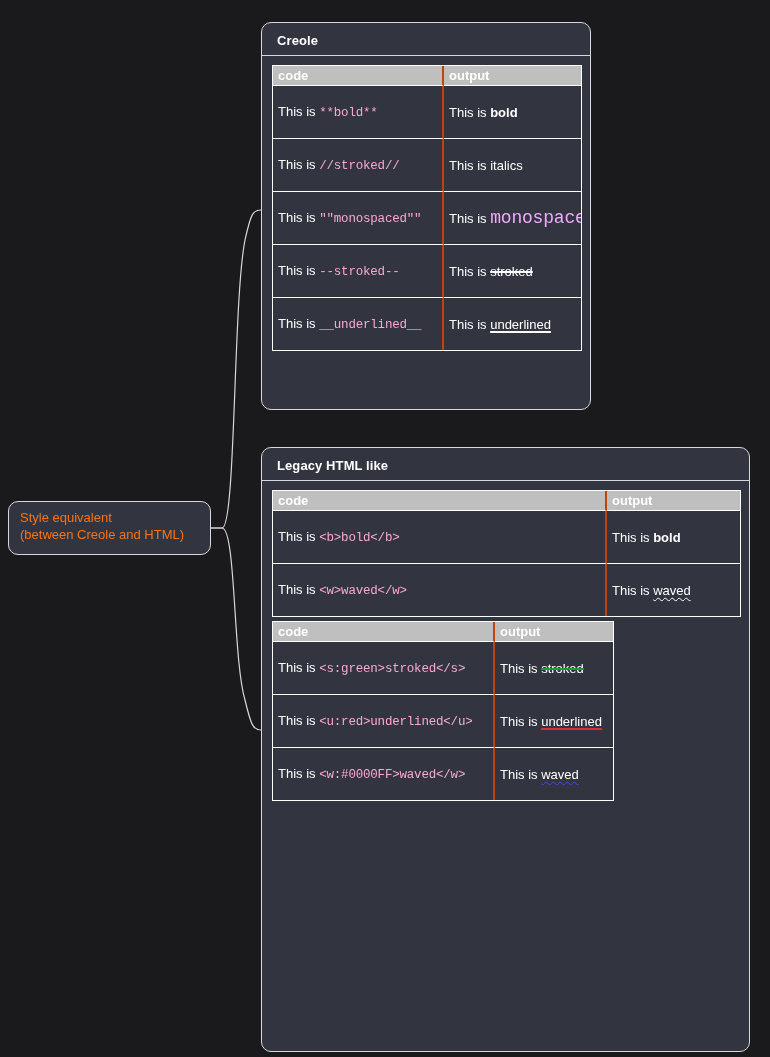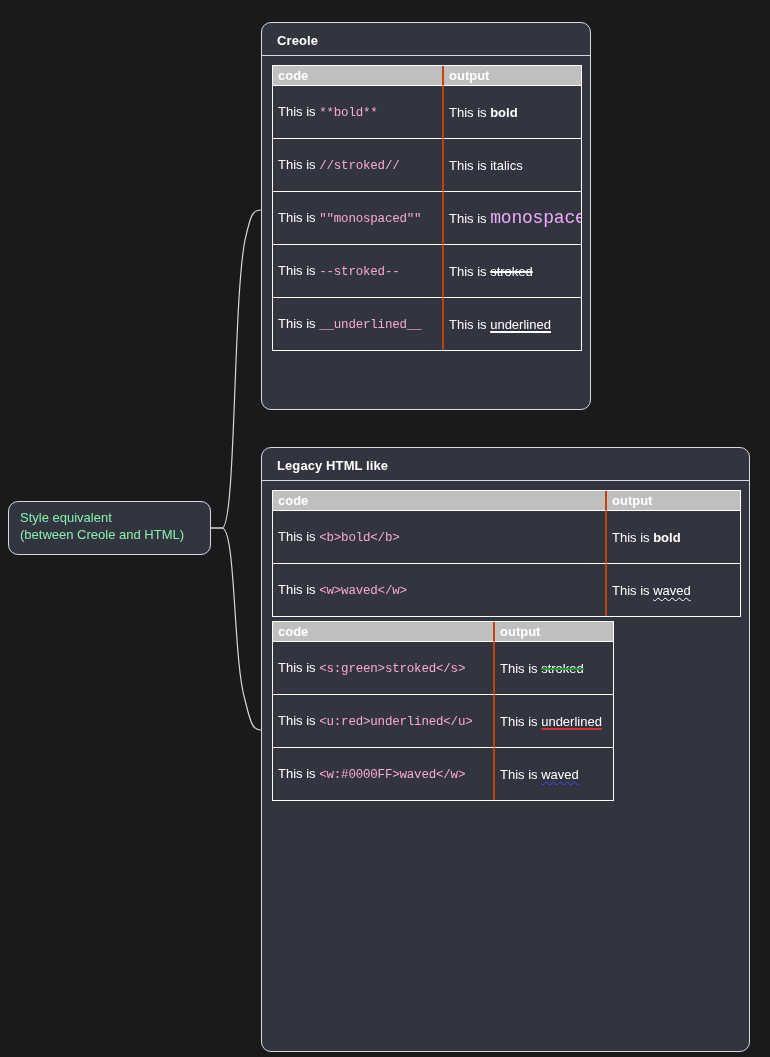--- a/index.html
+++ b/index.html
@@ -31,21 +31,21 @@
     top: 501px;
     width: 203px;
     height: 54px;
     box-sizing: border-box;
     background: #32353f;
     border: 1px solid #d8d8dc;
     border-radius: 10px;
     padding: 7px 10px 0 11px;
     font-size: 13px;
     line-height: 17px;
-    color: #86efac;
+    color: #f97316;
   }
   .label-box .ln { display: block; white-space: nowrap; }
 
   
   .panel {
     position: absolute;
     box-sizing: border-box;
     background: #32353f;
     border: 1px solid #d8d8dc;
     border-radius: 10px;

